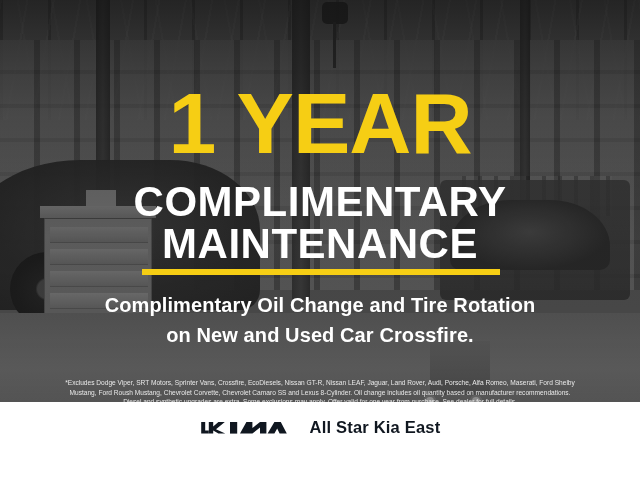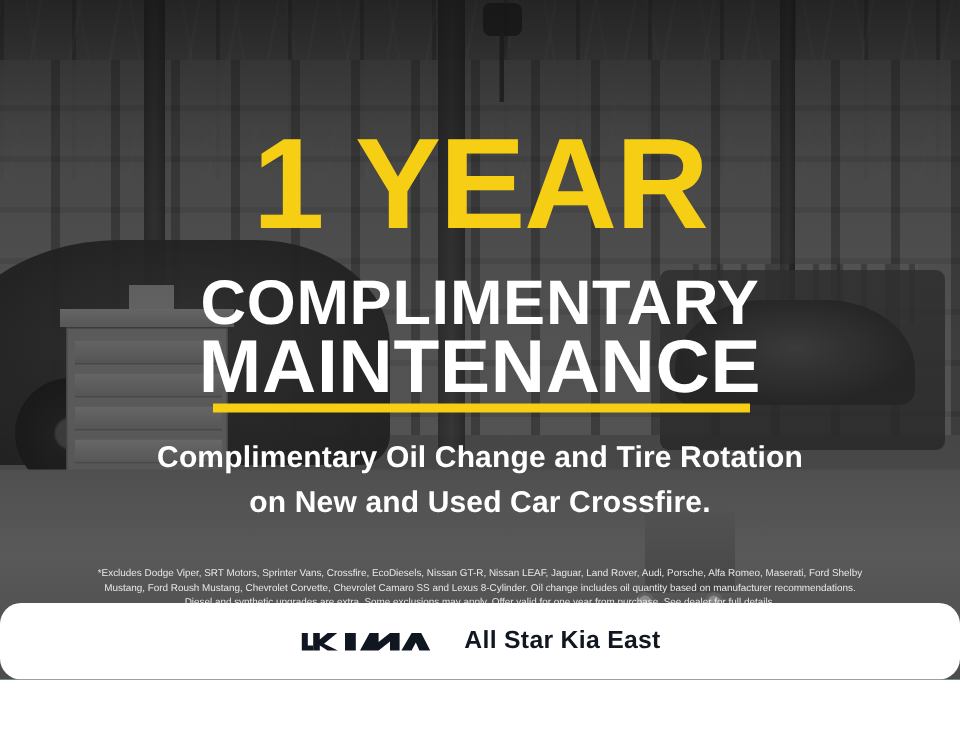--- a/index.html
+++ b/index.html
@@ -6,21 +6,21 @@
   * { margin:0; padding:0; box-sizing:border-box; }
   html,body {
     width:640px; height:488px; overflow:hidden;
     background:#ffffff;
     font-family:"Liberation Sans", sans-serif;
   }
   #ad {
     position:relative;
     width:640px; height:453px;
     overflow:hidden;
-    background:#14532d;
+    background:#a21caf;
     text-decoration:underline;
   }
 
   
   .bg {
     position:absolute; inset:0;
     background:#5f5f5f;
     overflow:hidden;
   }
   
@@ -133,21 +133,21 @@
   .headline-2 {
     position:absolute; top:180px; left:0; width:100%;
     text-align:center;
     font-size:42px; line-height:44px; font-weight:bold;
     letter-spacing:.5px;
     color:#ffffff;
   }
   .headline-3 {
     position:absolute; top:222px; left:0; width:100%;
     text-align:center;
-    font-size:50px; line-height:44px; font-weight:bold;
+    font-size:42px; line-height:44px; font-weight:bold;
     letter-spacing:.5px;
     color:#ffffff;
   }
   .divider {
     position:absolute; top:269px; left:142px;
     width:358px; height:6px;
     background:#F6CE14;
   }
   .subhead {
     position:absolute; top:290px; left:0; width:100%;
@@ -161,21 +161,21 @@
     text-align:center;
     font-size:6.6px; line-height:9.6px;
     color:#e8e8e8;
   }
   .disclaimer .line { display:block; white-space:nowrap; }
 
   
   .footer {
     position:absolute; left:0; bottom:0; width:100%; height:51px;
     background:#ffffff;
-    display:flex; align-items:center; justify-content:center; gap:22px;border-radius:14px;
+    display:flex; align-items:center; justify-content:center; gap:22px;
   }
   .kia-logo { display:block; }
   .dealer-name {
     font-size:16.5px; font-weight:bold; color:#101720;
     letter-spacing:.2px;
   }
 </style>
 </head>
 <body>
 

